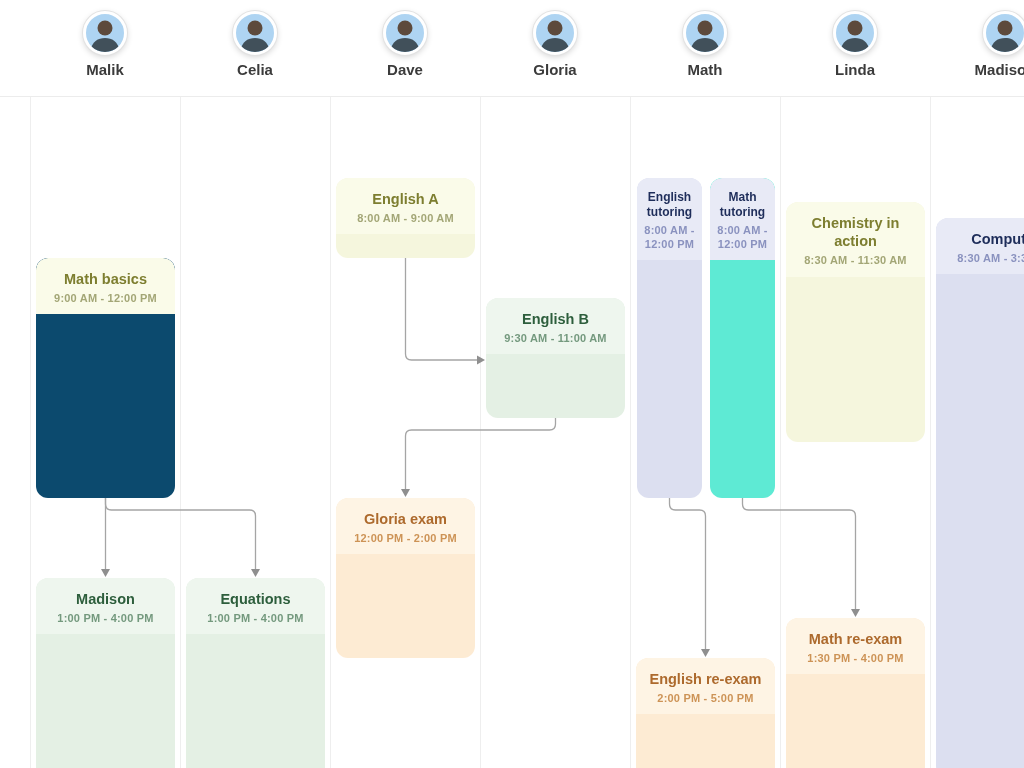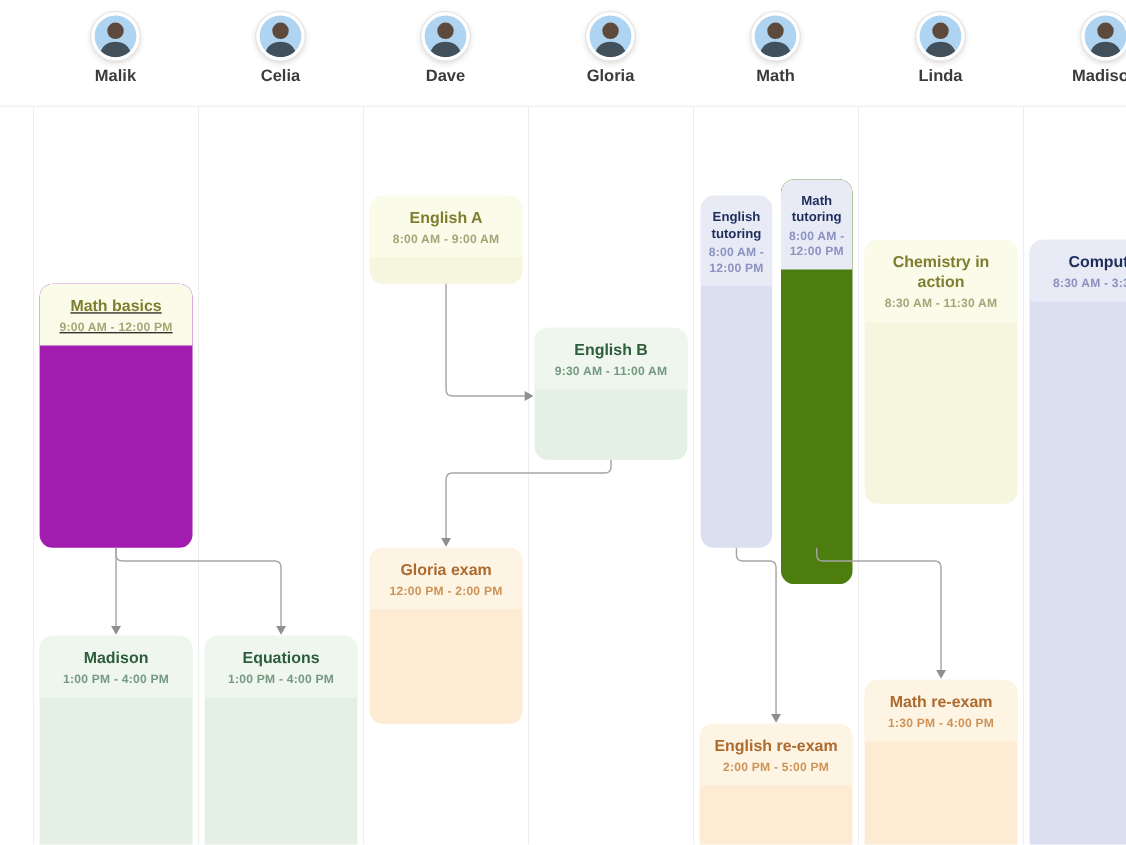--- a/index.html
+++ b/index.html
@@ -96,21 +96,21 @@
       <path d="M405.5,258 L405.5,354 Q405.5,360 411.5,360 L478,360" fill="none" stroke="#a5a5a5" stroke-width="1.3"></path>
       <polygon points="477,355.5 477,364.5 485,360" fill="#8f8f8f"></polygon>
       <path d="M555.5,418 L555.5,424 Q555.5,430 549.5,430 L411.5,430 Q405.5,430 405.5,436 L405.5,490" fill="none" stroke="#a5a5a5" stroke-width="1.3"></path>
       <polygon points="401,489 410,489 405.5,497" fill="#8f8f8f"></polygon>
       <path d="M669.5,498 L669.5,504 Q669.5,510 675.5,510 L699.5,510 Q705.5,510 705.5,516 L705.5,650" fill="none" stroke="#a5a5a5" stroke-width="1.3"></path>
       <polygon points="701,649 710,649 705.5,657" fill="#8f8f8f"></polygon>
       <path d="M742.5,498 L742.5,504 Q742.5,510 748.5,510 L849.5,510 Q855.5,510 855.5,516 L855.5,610" fill="none" stroke="#a5a5a5" stroke-width="1.3"></path>
       <polygon points="851,609 860,609 855.5,617" fill="#8f8f8f"></polygon>
     </svg>
   <div id="cards">
-      <div class="card" style="left: 36px; top: 258px; width: 139px; height: 240px; background: #a21caf; text-decoration: underline;">
+      <div class="card" style="left: 36px; top: 258px; width: 139px; height: 240px; background: #0c4a6e;">
         <div class="card-head" style="background:#fafbe9">
           <div class="card-title" style="color:#7d7e30">Math basics</div>
           <div class="card-time" style="color:#a3a676">9:00 AM - 12:00 PM</div>
         </div>
       </div>
       <div class="card" style="left: 36px; top: 578px; width: 139px; height: 240px; background: rgb(228, 240, 228);">
         <div class="card-head" style="background:#eef6ee">
           <div class="card-title" style="color:#2d5e3c">Madison</div>
           <div class="card-time" style="color:#74997e">1:00 PM - 4:00 PM</div>
         </div>
@@ -138,33 +138,33 @@
           <div class="card-title" style="color:#2d5e3c">English B</div>
           <div class="card-time" style="color:#74997e">9:30 AM - 11:00 AM</div>
         </div>
       </div>
       <div class="card half" style="left: 637px; top: 178px; width: 65px; height: 320px; background: rgb(220, 223, 240);">
         <div class="card-head" style="background:#e8eaf6">
           <div class="card-title" style="color:#1e2d5a">English tutoring</div>
           <div class="card-time" style="color:#8a92bf">8:00 AM - 12:00 PM</div>
         </div>
       </div>
-      <div class="card half" style="left: 710px; top: 163px; width: 65px; height: 368px; background: #4d7c0f;">
+      <div class="card half" style="left: 710px; top: 178px; width: 65px; height: 320px; background: #5eead4;">
         <div class="card-head" style="background:#e8eaf6">
           <div class="card-title" style="color:#1e2d5a">Math tutoring</div>
           <div class="card-time" style="color:#8a92bf">8:00 AM - 12:00 PM</div>
         </div>
       </div>
       <div class="card" style="left: 636px; top: 658px; width: 139px; height: 240px; background: rgb(253, 235, 211);">
         <div class="card-head" style="background:#fef4e4">
           <div class="card-title" style="color:#ad6a2d">English re-exam</div>
           <div class="card-time" style="color:#cd9356">2:00 PM - 5:00 PM</div>
         </div>
       </div>
-      <div class="card" style="left: 786px; top: 218px; width: 139px; height: 240px; background: rgb(245, 246, 221);">
+      <div class="card" style="left: 786px; top: 202px; width: 139px; height: 240px; background: rgb(245, 246, 221);">
         <div class="card-head" style="background:#fafbe9">
           <div class="card-title" style="color:#7d7e30">Chemistry in action</div>
           <div class="card-time" style="color:#a3a676">8:30 AM - 11:30 AM</div>
         </div>
       </div>
       <div class="card" style="left: 786px; top: 618px; width: 139px; height: 200px; background: rgb(253, 235, 211);">
         <div class="card-head" style="background:#fef4e4">
           <div class="card-title" style="color:#ad6a2d">Math re-exam</div>
           <div class="card-time" style="color:#cd9356">1:30 PM - 4:00 PM</div>
         </div>

